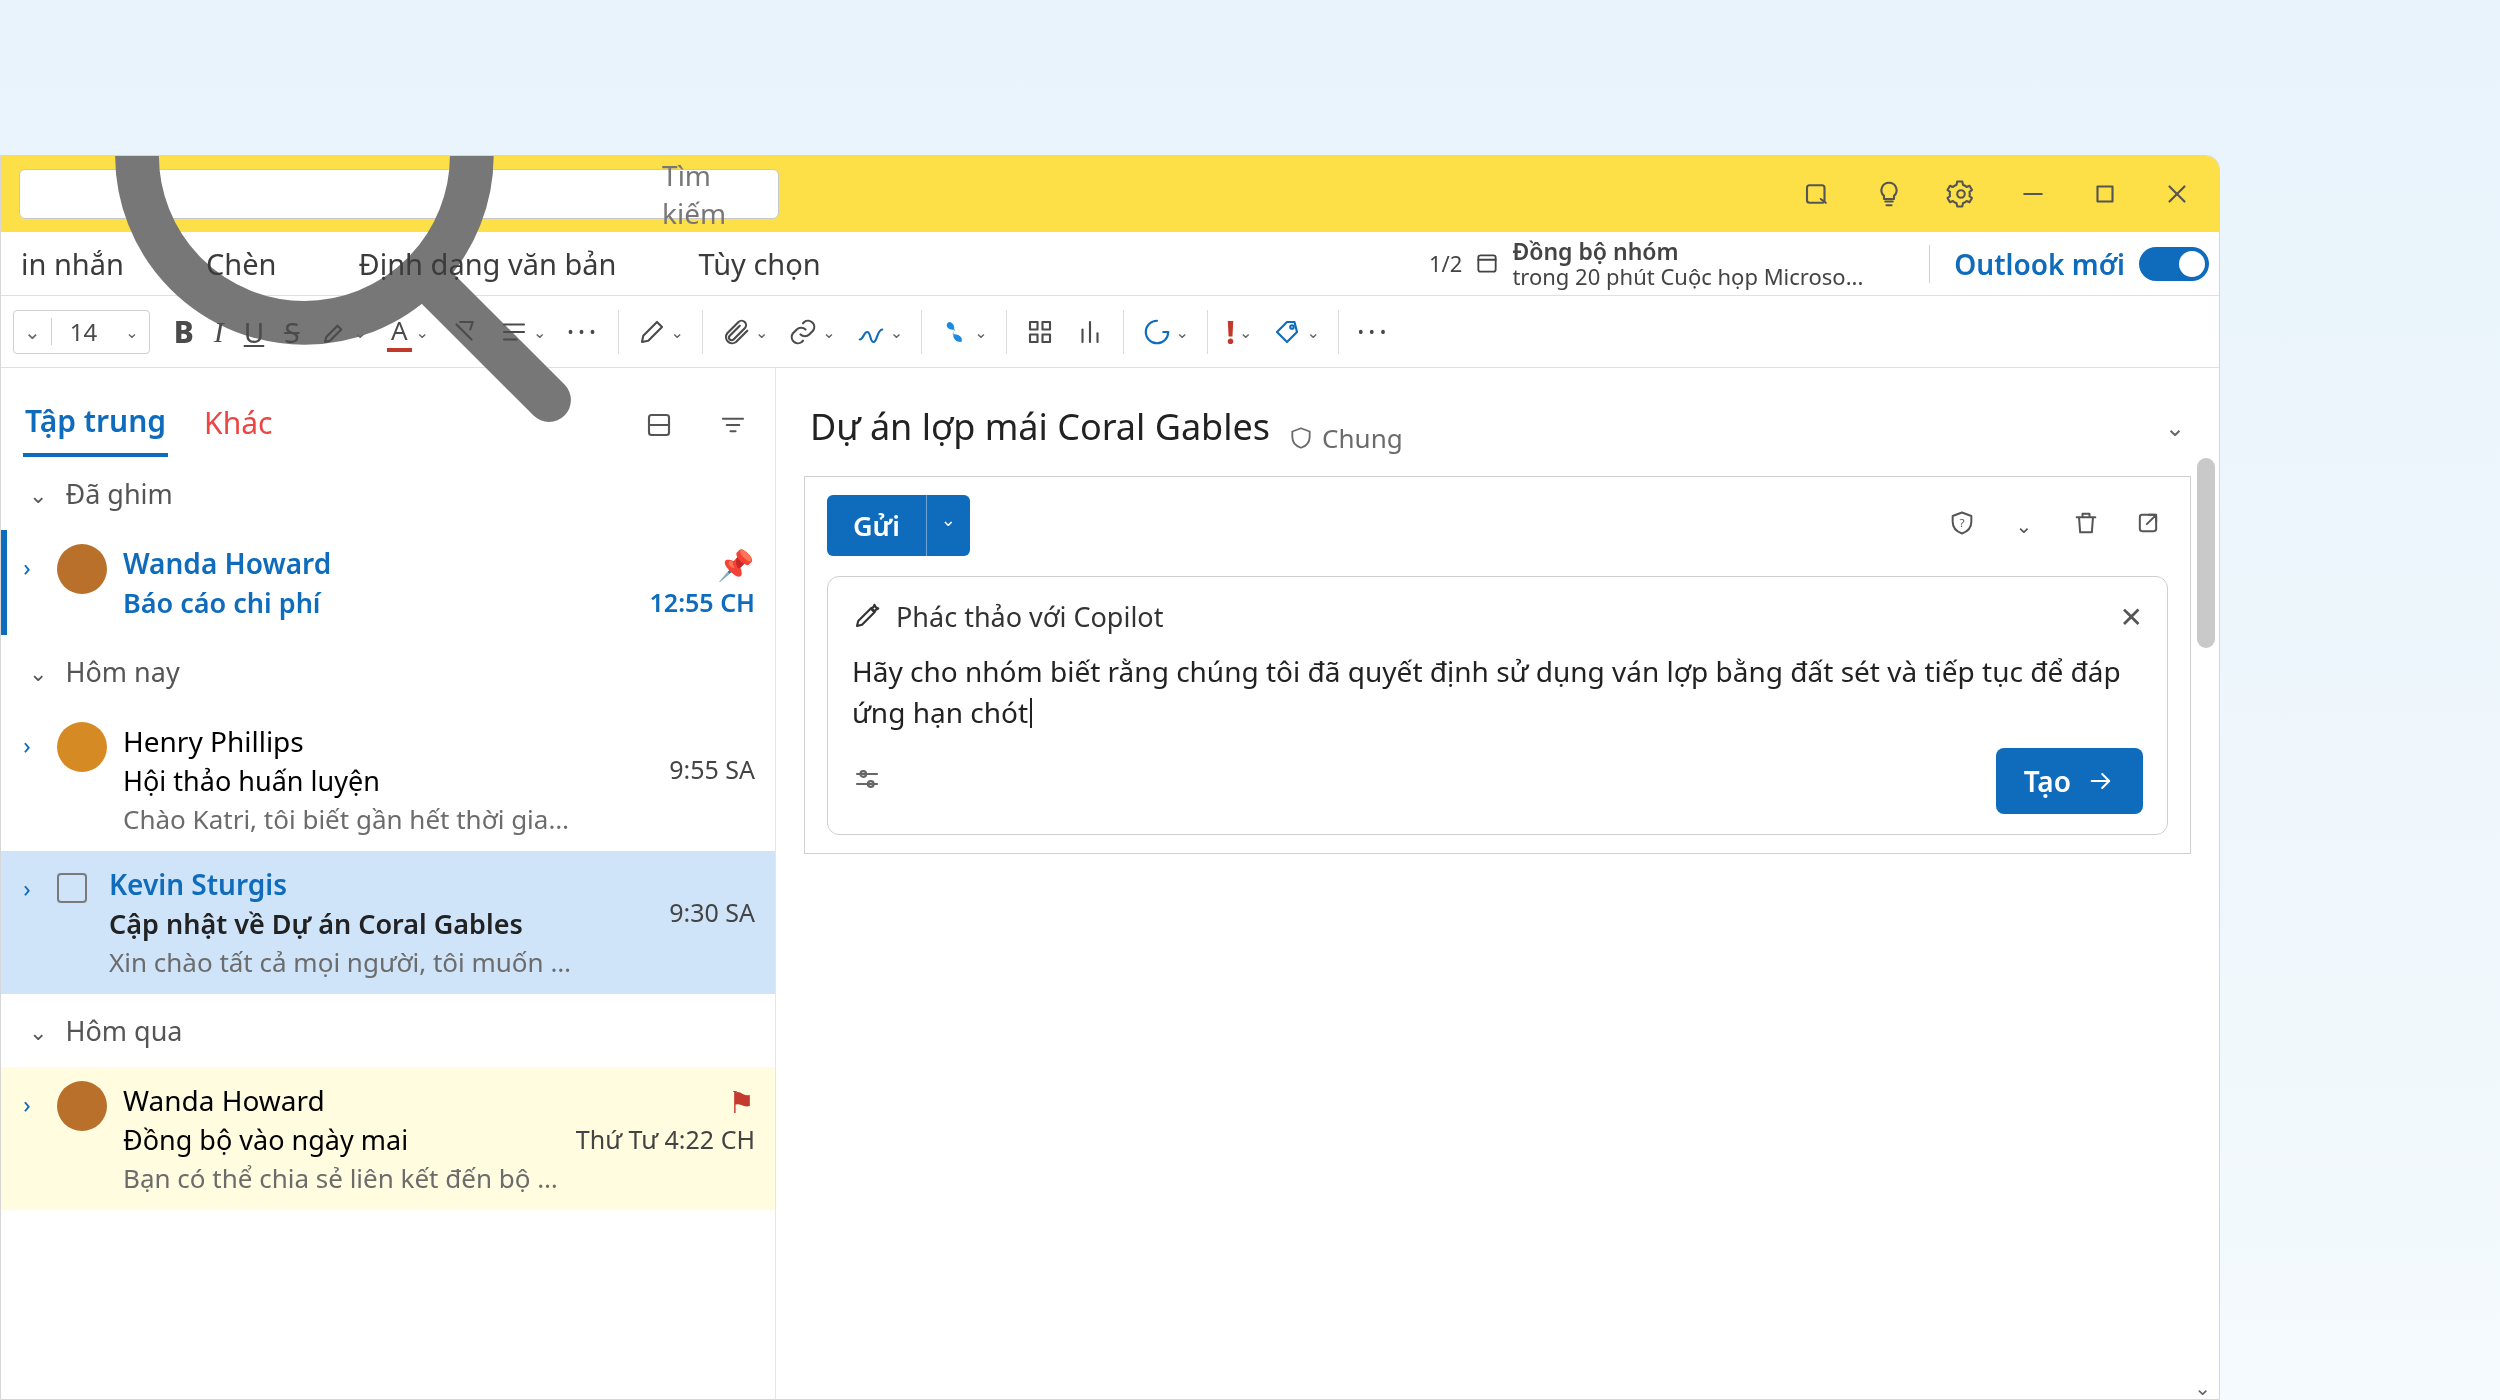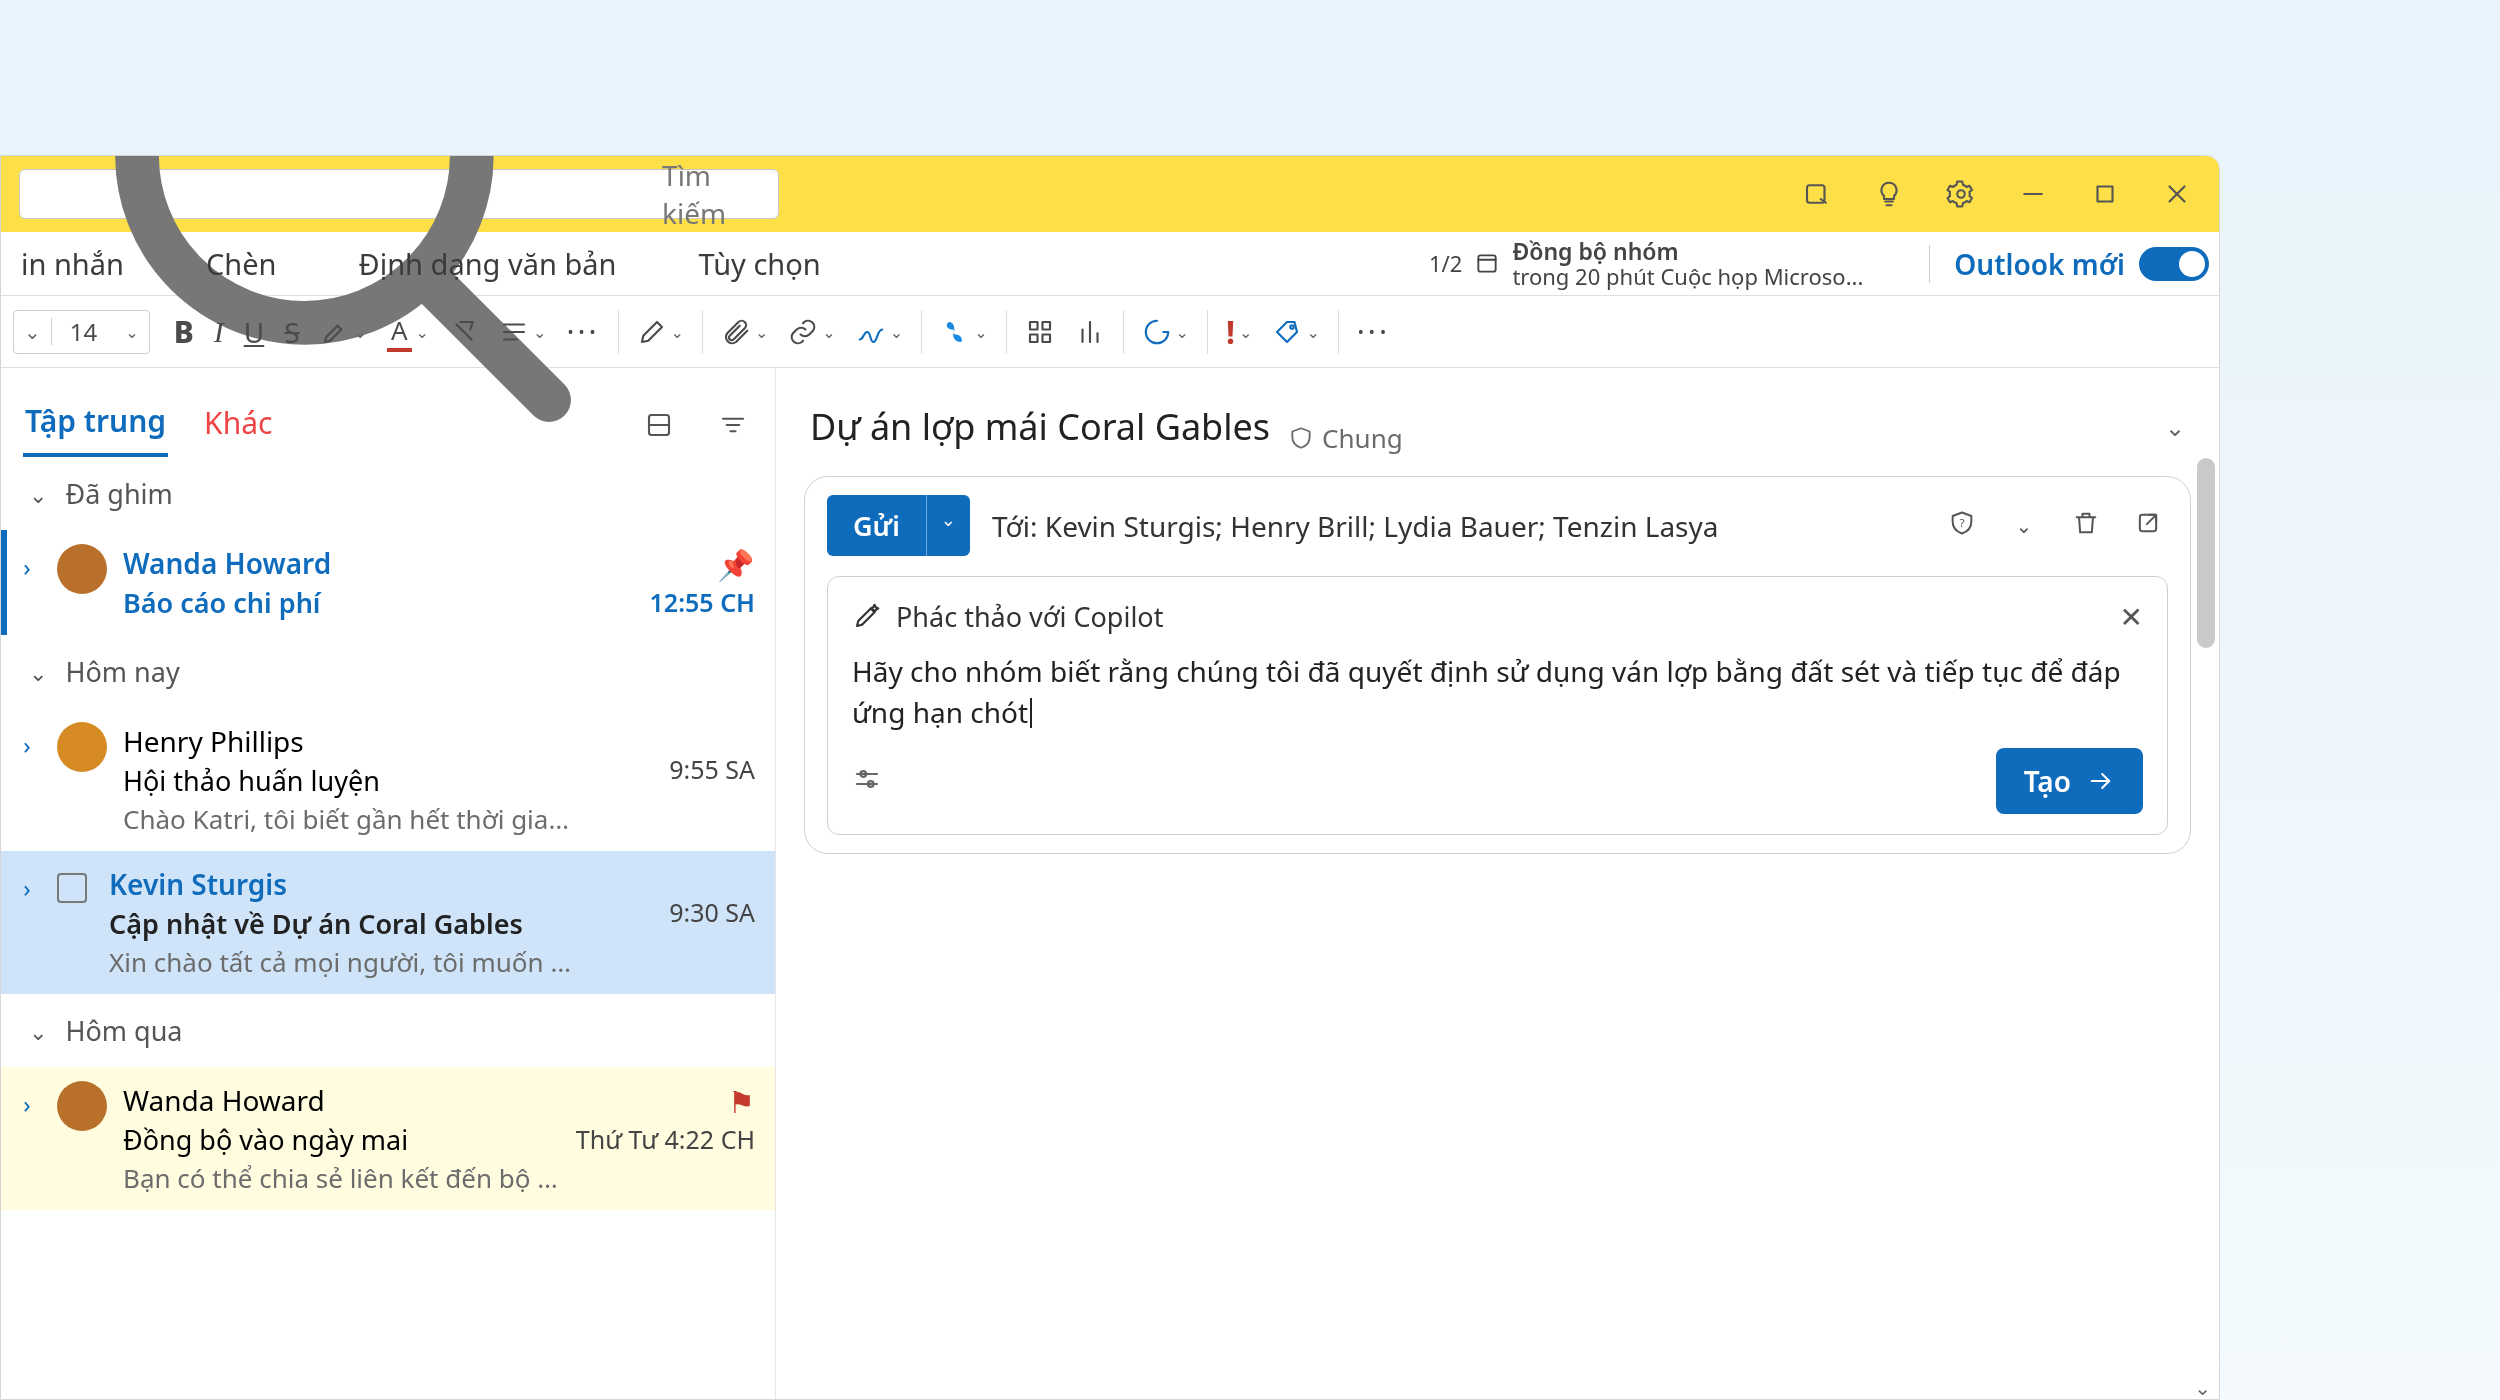--- a/index.html
+++ b/index.html
@@ -61,21 +61,21 @@
   .checkbox { width:30px; height:30px; border:2px solid #7a7a7a; border-radius:4px; margin-top:8px; }
   .pin { color:#0f6cbd; font-size:30px; }
   .flag { color:#c43a2e; font-size:30px; }
 
   
   .readpane { flex:1; padding:16px 28px 0 28px; position:relative; }
   .subjrow { display:flex; align-items:center; gap:18px; padding:12px 6px 20px 6px; }
   .subj { font-size:36px; color:#222; }
   .chip { display:flex; align-items:center; gap:8px; color:#6b6b6b; font-size:26px;margin-top:24px; }
   .subjrow .sp { flex:1; }
-  .compose { border:1px solid #d0d0d0; border-radius:24px; padding:18px 22px; display:flex; flex-direction:column; gap:20px; }
+  .compose { border:1px solid #d0d0d0; border-radius:0; padding:18px 22px; display:flex; flex-direction:column; gap:20px; }
   .sendrow { display:flex; align-items:center; gap:22px; }
   .sendbtn { display:flex; }
   .sendbtn .s1 { background:#0f6cbd; color:#fff; font-size:27px; font-weight:600; padding:12px 26px; border-radius:6px 0 0 6px; }
   .sendbtn .s2 { background:#0f6cbd; color:#fff; padding:12px 14px; border-left:1px solid rgba(255,255,255,.4); border-radius:0 6px 6px 0; font-size:18px; }
   .to { font-size:28px; color:#333; }
   .sendrow .sp { flex:1; }
   .sendrow .ic { color:#555; width:40px; text-align:center; }
   .copilot { border:1px solid #cfcfcf; border-radius:12px; padding:20px 24px; display:flex; flex-direction:column; gap:16px; }
   .cphdr { display:flex; align-items:center; gap:14px; font-size:27px; color:#333; }
   .cphdr .sp { flex:1; }
@@ -387,21 +387,20 @@
         <div class="sp"></div>
         <span style="font-size:24px;color:#666">⌄</span>
       </div>
 
       <div class="compose">
         <div class="sendrow">
           <div class="sendbtn">
             <div class="s1">Gửi</div>
             <div class="s2">⌄</div>
           </div>
-          <span class="to"><span>Tới:</span> <span>Kevin Sturgis; Henry Brill; Lydia Bauer; Tenzin Lasya</span></span>
           <div class="sp"></div>
           <span class="ic"><svg width="28" height="28" viewBox="0 0 24 24">
                 <path d="M12 3l8 3v5c0 5-3.5 8.5-8 10-4.5-1.5-8-5-8-10V6z"></path>
                 <text x="12" y="15" text-anchor="middle" font-size="10" stroke="none" fill="#555">?</text>
               </svg></span>
           <span class="ic" style="font-size:20px">⌄</span>
           <span class="ic"><svg width="28" height="28" viewBox="0 0 24 24">
                 <path d="M4 7h16M9 7V4h6v3M6 7l1 13h10l1-13"></path>
               </svg></span>
           <span class="ic"><svg width="28" height="28" viewBox="0 0 24 24">

